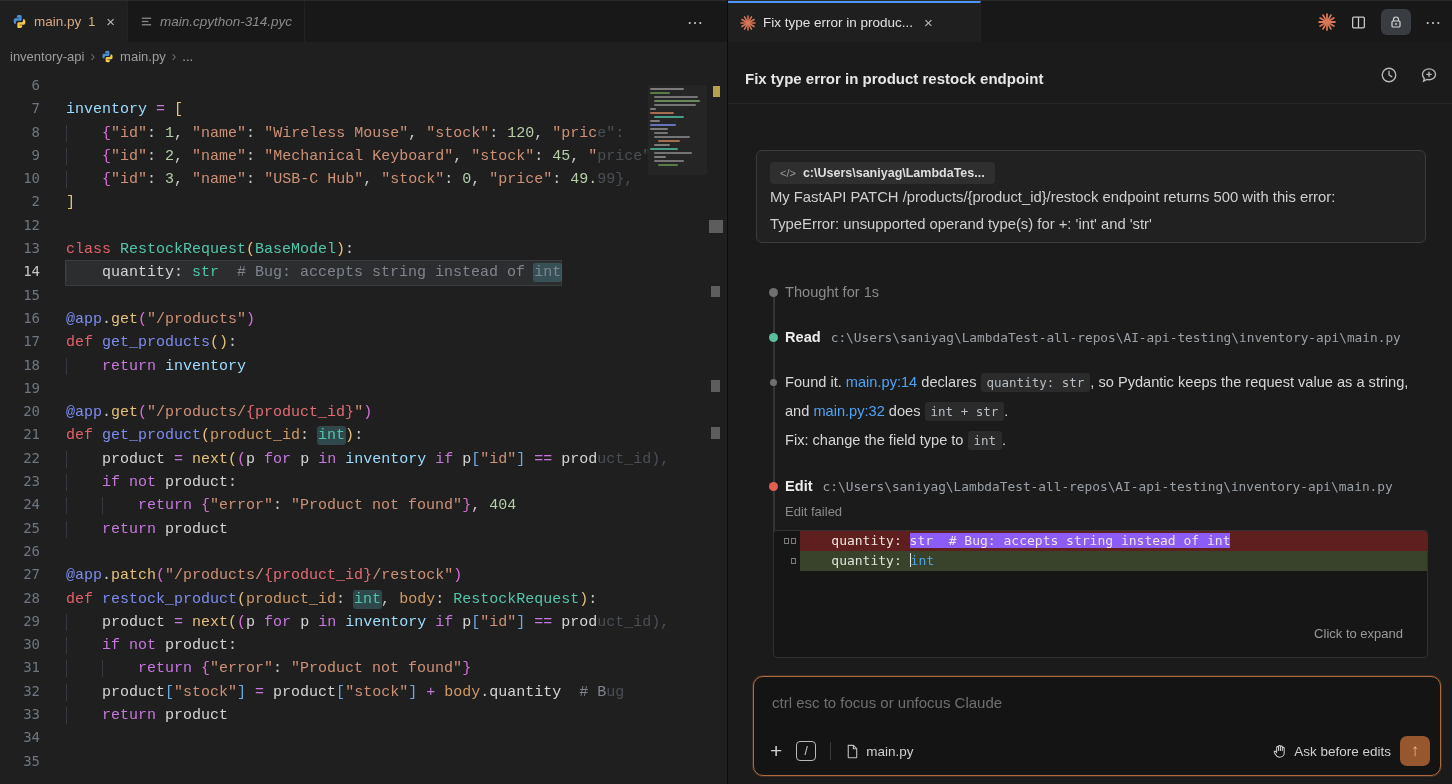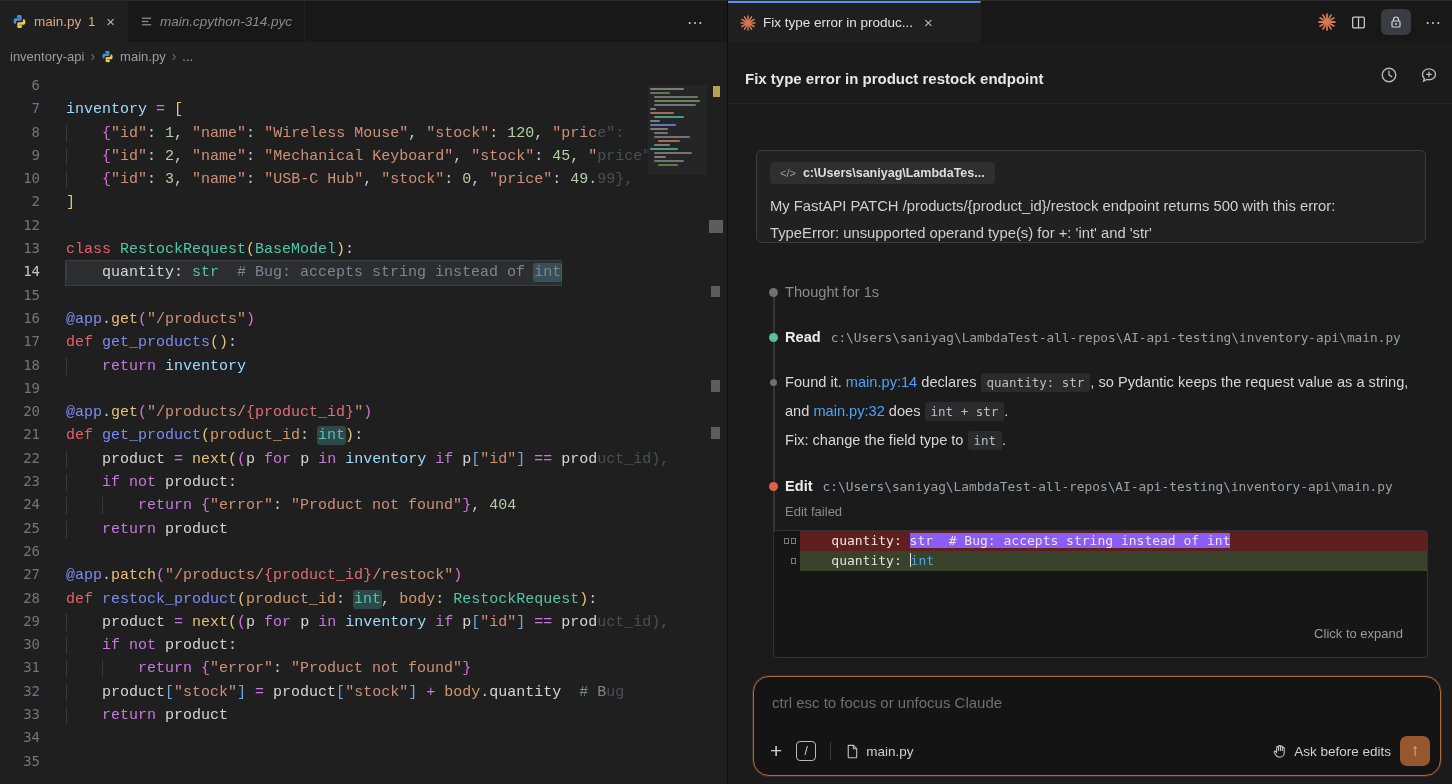--- a/index.html
+++ b/index.html
@@ -59,21 +59,21 @@
   #panel-header { position:absolute; left:0; top:42px; width:100%; height:62px; background:#1b1b1b;
                   border-bottom:1px solid #262626; }
   #panel-title { position:absolute; left:17px; top:28px; font-size:15px; font-weight:bold; color:#e6e6e6; }
   .header-icons { position:absolute; right:14px; top:24px; display:flex; gap:22px; }
 
   #msg-card { position:absolute; left:28px; top:150px; width:670px; height:93px; background:#212121;
               border:1px solid #3c3c3c; border-radius:6px; padding:11px 13px; }
   #msg-chip { display:inline-flex; align-items:center; gap:7px; background:#2f2f2f; border-radius:4px;
               padding:4px 10px; font-size:12.5px; font-weight:bold; color:#dedede; }
   #msg-chip .code-glyph { color:#9a9a9a; font-size:11px; font-weight:normal; }
-  #msg-text { margin-top:9px; font-size:14.8px; line-height:27px; color:#cfcfcf; }
+  #msg-text { font-size:14.8px; line-height:27px; color:#cfcfcf; }
 
   .rail { position:absolute; left:45px; top:292px; width:2px; height:350px; background:#353535; }
   .bullet { position:absolute; left:41px; width:9px; height:9px; border-radius:50%; background:#707070; }
   .bullet.small { width:7px; height:7px; left:42px; }
   .tl-text { position:absolute; left:57px; font-size:14.6px; color:#d6d6d6; }
   .tl-label { font-weight:bold; color:#ececec; margin-right:10px; }
   .mono-path { font-family:"DejaVu Sans Mono", monospace; font-size:12.8px; color:#9aa0a6; }
   .muted { color:#8b8b8b; }
   .link { color:#4fa3f5; cursor:pointer; }
   .inline-code { font-family:"DejaVu Sans Mono", monospace; font-size:12.5px; color:#b8bec4;
@@ -88,21 +88,21 @@
                  justify-content:flex-end; gap:2px; padding-right:4px; }
   .gsq { width:5px; height:6px; border:1px solid #7a7a7a; }
   .diff-row.del .diff-content { background:#5e1f1e; color:#efe4de; flex:1; }
   .diff-row.add .diff-content { background:#39422b; color:#dce3d8; flex:1; }
   .seg-hl { background:#8b5cf6; }
   .seg-int { color:#4fa3e3; }
   .seg-cursor { display:inline-block; width:1px; height:14px; background:#e6e6e6; vertical-align:-2px; }
   #expand-hint { position:absolute; right:24px; bottom:16px; font-size:13px; color:#9a9a9a; }
 
   #input-box { position:absolute; left:25px; top:676px; width:688px; height:100px; background:#141414;
-               border:1px solid #b06a40; border-radius:16px; box-shadow:0 0 0 1px rgba(176,106,64,.22); }
+               border:1px solid #b06a40; border-radius:10px; box-shadow:0 0 0 1px rgba(176,106,64,.22); }
   #input-placeholder { position:absolute; left:18px; top:17px; font-size:15px; color:#6f6f6f; }
   .input-controls { position:absolute; left:0; bottom:0; width:100%; height:48px; display:flex;
                     align-items:center; padding:0 10px 0 16px; gap:14px; }
   .ic-plus { color:#cfcfcf; font-size:21px; font-weight:normal; cursor:pointer; }
   .ic-slash { width:20px; height:20px; border:1.4px solid #b9b9b9; border-radius:4px; color:#cfcfcf;
               font-size:12px; display:flex; align-items:center; justify-content:center; cursor:pointer; }
   .vdiv { width:1px; height:18px; background:#3a3a3a; }
   .file-chip { display:flex; align-items:center; gap:7px; color:#cfcfcf; font-size:13.5px; cursor:pointer; }
   .right-controls { margin-left:auto; display:flex; align-items:center; gap:9px; }
   #ask-mode { display:flex; align-items:flex-end; gap:7px; color:#d0d0d0; font-size:13.5px; cursor:pointer; }

